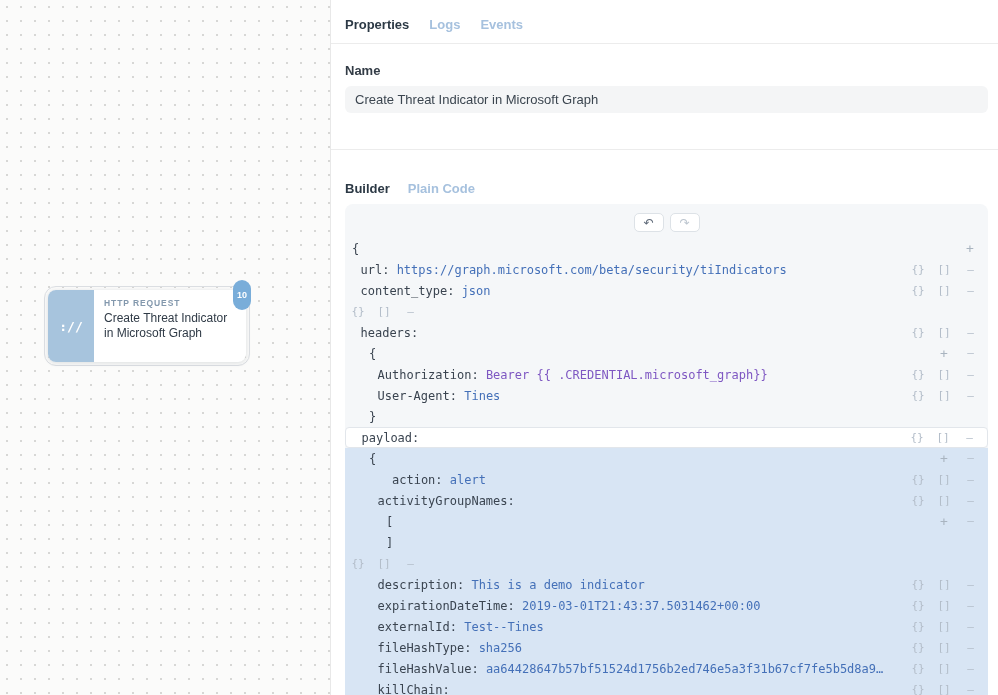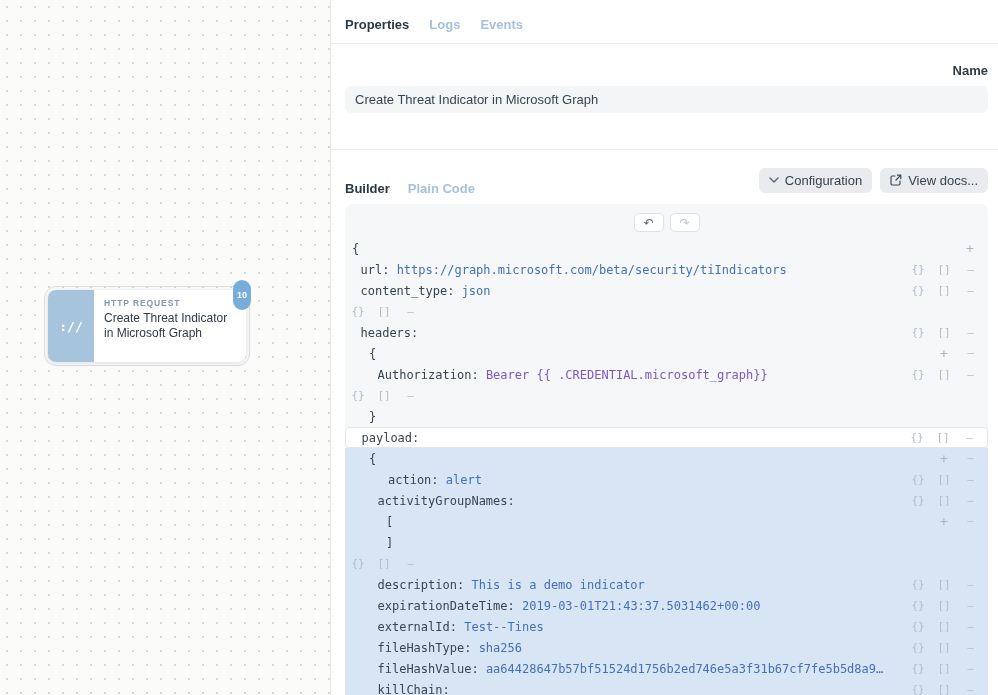--- a/index.html
+++ b/index.html
@@ -27,21 +27,21 @@
     display:flex; align-items:center; justify-content:center; padding:0 4px; }
 
   
   .panel { position:absolute; left:330px; top:0; width:668px; height:695px;
     background:#fff; border-left:1px solid #e8e8e8; padding:0 10px 0 14px; }
   .tabs { display:flex; gap:20px; padding-top:17px; }
   .tab { font-size:13px; font-weight:bold; color:#a6c1de; cursor:pointer; }
   .tab.active { color:#2c3945; }
   .hr { height:1px; background:#ececec; margin:11px -10px 0 -14px; }
 
-  .field-label { margin-top:19px; font-size:13px; font-weight:bold; color:#333c46;text-align:right; }
+  .field-label { margin-top:19px; font-size:13px; font-weight:bold; color:#333c46; }
   .name-input { margin-top:8px; width:100%; height:27px; background:#f4f5f6;
     border:none; border-radius:6px; padding:0 10px; font-size:13px; color:#3b454f;
     font-family:"Liberation Sans", sans-serif; outline:none; }
   .hr2 { height:1px; background:#ececec; margin:36px -10px 0 -14px; }
 
   .builder-row { margin-top:14px; display:flex; align-items:center; }
   .builder-tabs { display:flex; gap:18px; align-items:center;margin-top:17px; }
   .right-buttons { margin-left:auto; display:flex; gap:8px; }
   .btn { display:inline-flex; align-items:center; gap:6px; background:#e9ebee;
     border:none; border-radius:6px; height:25px; padding:0 10px; font-size:13px;
@@ -100,39 +100,20 @@
   <div class="field-label">Name</div>
   <input class="name-input" type="text" value="Create Threat Indicator in Microsoft Graph" style="">
 
   <div class="hr2"></div>
 
   <div class="builder-row">
     <div class="builder-tabs">
       <span class="tab active">Builder</span>
       <span class="tab">Plain Code</span>
     </div>
-    <div class="right-buttons">
-      <button class="btn">
-        <span>
-            <svg width="10" height="6" viewBox="0 0 10 6">
-              <path d="M1 1l4 4 4-4" fill="none" stroke="#5a6673" stroke-width="1.4" stroke-linecap="round" stroke-linejoin="round"></path>
-            </svg>
-          </span>
-        <span>Configuration</span>
-      </button>
-      <button class="btn">
-        <span>
-            <svg width="12" height="12" viewBox="0 0 12 12">
-              <path d="M5 2H2.2c-.66 0-1.2.54-1.2 1.2v6.6c0 .66.54 1.2 1.2 1.2h6.6c.66 0 1.2-.54 1.2-1.2V7" fill="none" stroke="#3e4a56" stroke-width="1.2" stroke-linecap="round"></path>
-              <path d="M7.4 1.2h3.4v3.4M10.6 1.4L6 6" fill="none" stroke="#3e4a56" stroke-width="1.2" stroke-linecap="round" stroke-linejoin="round"></path>
-            </svg>
-          </span>
-        <span>View docs...</span>
-      </button>
-    </div>
   </div>
 
   <div class="editor">
     <div class="undo-bar">
       <button class="ur-btn">↶</button>
       <button class="ur-btn redo">↷</button>
     </div>
     <div class="code-lines">
         <div class="code-line">
           <span class="code-text" style="padding-left: 7px;"><span class="code-key">{</span></span>
@@ -183,20 +164,21 @@
         </div>
         <div class="code-line">
           <span class="code-text" style="padding-left: 32.5px;"><span class="code-key">Authorization:</span><span class="code-val purple"> Bearer {{ .CREDENTIAL.microsoft_graph}}</span></span>
           <span class="line-icons">
             <span class="slot icon curly">{}</span>
             <span class="slot icon square">[]</span>
             <span class="slot icon minus">—</span>
           </span>
         </div>
         <div class="code-line">
+          <span class="code-text" style="padding-left: 32.5px;"><span class="code-key">User-Agent:</span><span class="code-val blue"> Tines</span></span>
           <span class="line-icons">
             <span class="slot icon curly">{}</span>
             <span class="slot icon square">[]</span>
             <span class="slot icon minus">—</span>
           </span>
         </div>
         <div class="code-line">
           <span class="code-text" style="padding-left: 24px;"><span class="code-key">}</span></span>
           <span class="line-icons"></span>
         </div>
@@ -210,21 +192,21 @@
         </div>
         <div class="code-line selected">
           <span class="code-text" style="padding-left: 24px;"><span class="code-key">{</span></span>
           <span class="line-icons">
             <span class="slot"></span>
             <span class="slot icon plus">+</span>
             <span class="slot icon minus">—</span>
           </span>
         </div>
         <div class="code-line selected">
-          <span class="code-text" style="padding-left: 31px; margin-left: 12px;"><span class="code-key">action:</span><span class="code-val blue"> alert</span></span>
+          <span class="code-text" style="padding-left: 47px;"><span class="code-key">action:</span><span class="code-val blue"> alert</span></span>
           <span class="line-icons">
             <span class="slot icon curly">{}</span>
             <span class="slot icon square">[]</span>
             <span class="slot icon minus">—</span>
           </span>
         </div>
         <div class="code-line selected">
           <span class="code-text" style="padding-left: 32.5px;"><span class="code-key">activityGroupNames:</span></span>
           <span class="line-icons">
             <span class="slot icon curly">{}</span>

